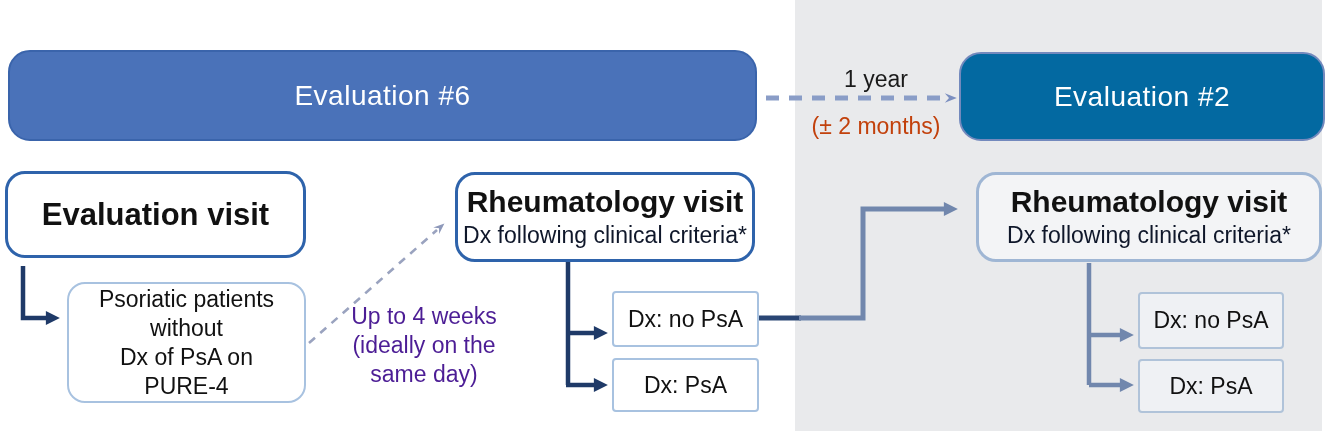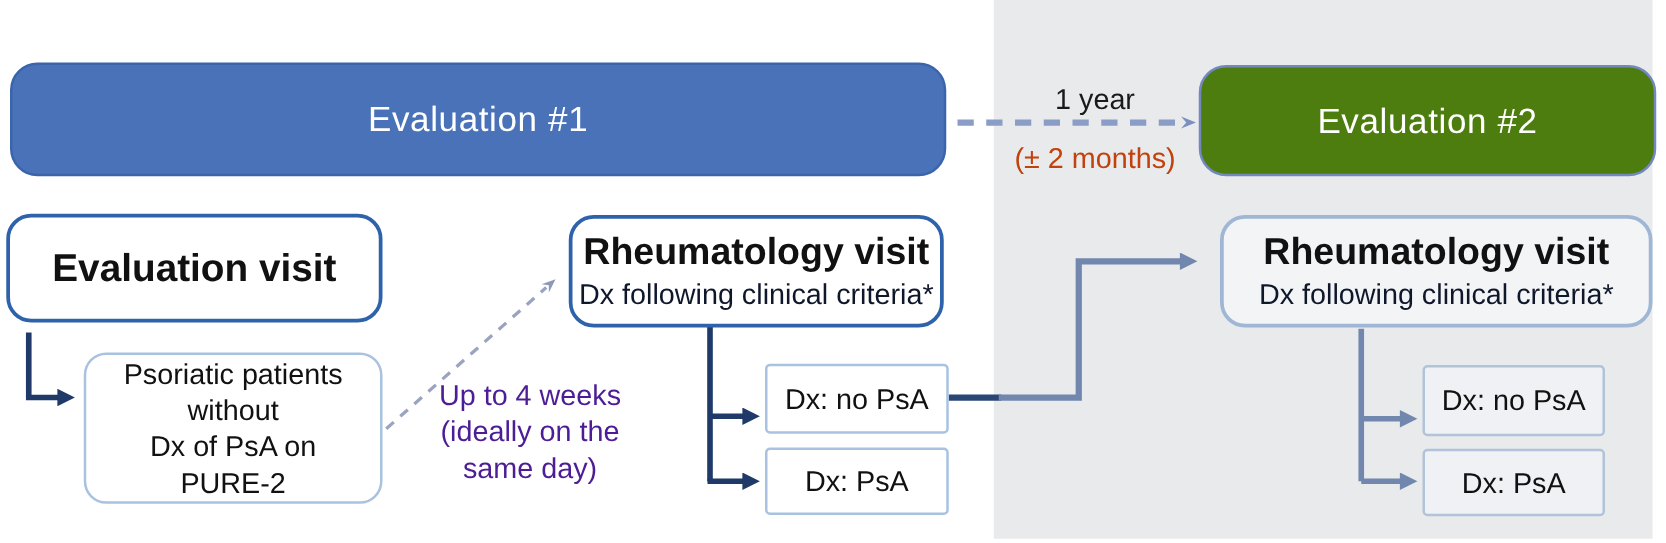--- a/index.html
+++ b/index.html
@@ -25,21 +25,21 @@
     color:#ffffff;
     display:flex;align-items:center;justify-content:center;
     font-size:28px;letter-spacing:0.5px;
   }
   .banner-1{
     left:8px;top:50px;width:749px;height:91px;
     background:#4a72b9;border:2px solid #3a64ab;
   }
   .banner-2{
     left:959px;top:52px;width:366px;height:89px;
-    background:#4d7c0f;border:2px solid #7389bd;
+    background:#0369a1;border:2px solid #7389bd;
   }
 
   
   .visit-box{
     background:#ffffff;
     border:3px solid #2e63ab;
     border-radius:20px;
     text-align:center;color:#111111;
   }
   .derm-box{
@@ -140,38 +140,38 @@
     </g>
 
     <g>
       <path d="M1089,263 L1089,385" fill="none" stroke="#7187ad" stroke-width="4.5"></path>
       <path d="M1089,335 L1122,335" fill="none" stroke="#7187ad" stroke-width="4.5" marker-end="url(#ah-slate)"></path>
       <path d="M1089,385 L1122,385" fill="none" stroke="#7187ad" stroke-width="4.5" marker-end="url(#ah-slate)"></path>
     </g>
   </svg>
 
   <div class="abs banner banner-1 layer-boxes">
-    <span>Evaluation #1</span>
+    <span>Evaluation #6</span>
   </div>
   <div class="abs banner banner-2 layer-boxes">
     <span>Evaluation #2</span>
   </div>
 
   <div class="abs interval-top layer-boxes">1 year</div>
   <div class="abs interval-bottom layer-boxes">(± 2 months)</div>
 
   <div class="abs visit-box derm-box layer-boxes">
     <span class="title">Evaluation visit</span>
   </div>
 
   <div class="abs sub-box psoriatic-box layer-boxes">
     <span class="preline">Psoriatic patients
 without
 Dx of PsA on
-PURE-2</span>
+PURE-4</span>
   </div>
 
   <div class="abs delay-note preline layer-boxes">Up to 4 weeks
 (ideally on the
 same day)</div>
 
   <div class="abs visit-box rheum-box-1 layer-boxes">
     <div class="visit-title">Rheumatology visit</div>
     <div class="visit-subtitle">Dx following clinical criteria*</div>
   </div>

